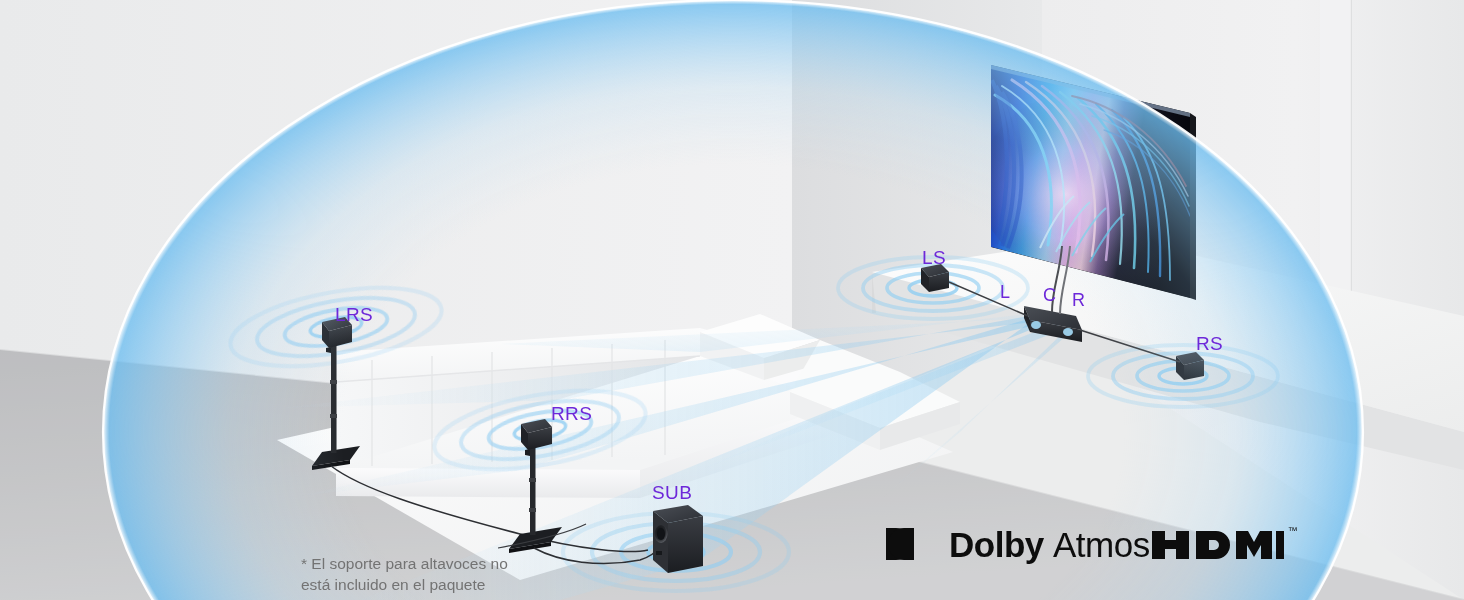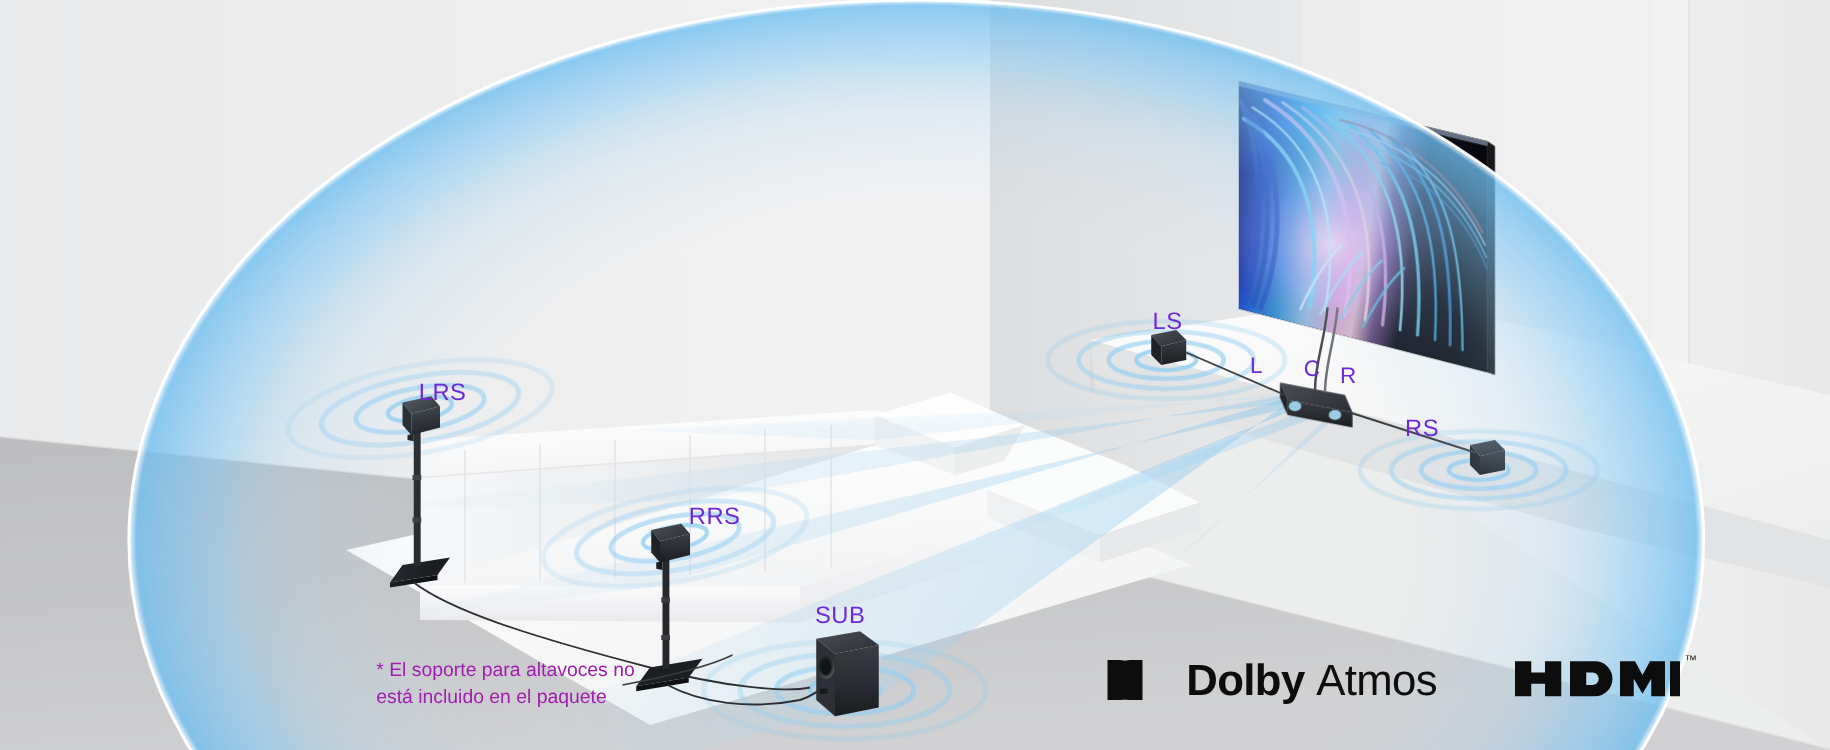--- a/index.html
+++ b/index.html
@@ -28,34 +28,33 @@
     font-family:"Liberation Sans","DejaVu Sans",sans-serif;
     letter-spacing:.4px;
     white-space:nowrap;
     line-height:1;
   }
   .lbl.sm{font-size:18px;}
 
   
   #footnote{
     position:absolute;
-    left:301px; top:527px;
+    left:301px; top:554px;
     width:230px;
     font-size:15.5px;
     line-height:1.35;
-    color:#a21caf;
+    color:#737373;
   }
 
   
   #logos{
     position:absolute;
     left:884px; top:525px;
     display:flex;
-    align-items:flex-start;
-    gap:60px;
+    align-items:flex-end;
   }
   .logo{display:flex;align-items:center;}
 
   .dolby-mark{display:block;}
   .dolby-word{
     font-size:35px;
     color:#0d0d0d;
     margin-left:9px;
     line-height:1;
     letter-spacing:-0.5px;
@@ -390,21 +389,21 @@
     <ellipse cx="733" cy="432" rx="630" ry="432" fill="none" stroke="#ffffff" stroke-width="2.2" opacity="0.95"></ellipse>
   </svg>
 
   <div class="lbl" style="left:335px;top:305px;">LRS</div>
   <div class="lbl" style="left:551px;top:404px;">RRS</div>
   <div class="lbl" style="left:652px;top:483px;">SUB</div>
   <div class="lbl" style="left:922px;top:248px;">LS</div>
   <div class="lbl sm" style="left:1000px;top:283px;">L</div>
   <div class="lbl sm" style="left:1043px;top:286px;">C</div>
   <div class="lbl sm" style="left:1072px;top:291px;">R</div>
-  <div class="lbl" style="left:1124px;top:334px;">RS</div>
+  <div class="lbl" style="left:1196px;top:334px;">RS</div>
 
   <div id="footnote">
     <div>* El soporte para altavoces no</div>
     <div>está incluido en el paquete</div>
   </div>
 
   <div id="logos">
 
     <div class="logo">
       <svg class="dolby-mark" width="56" height="38" viewBox="0 0 56 38">

